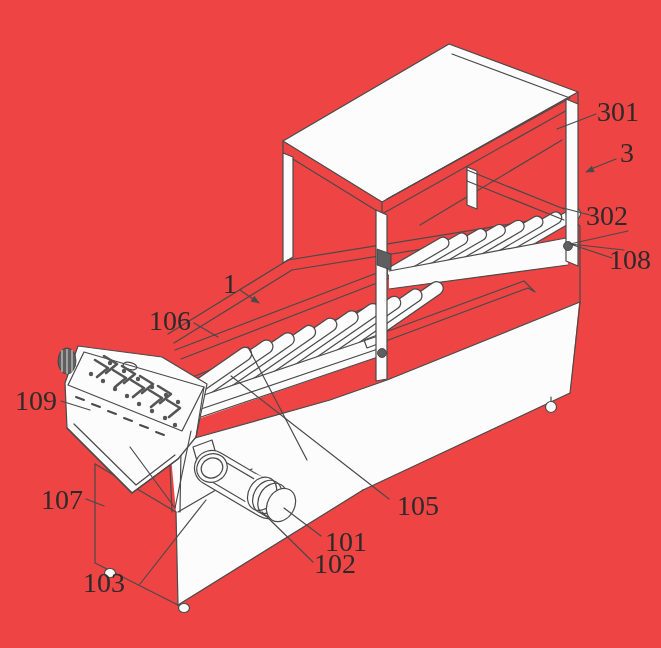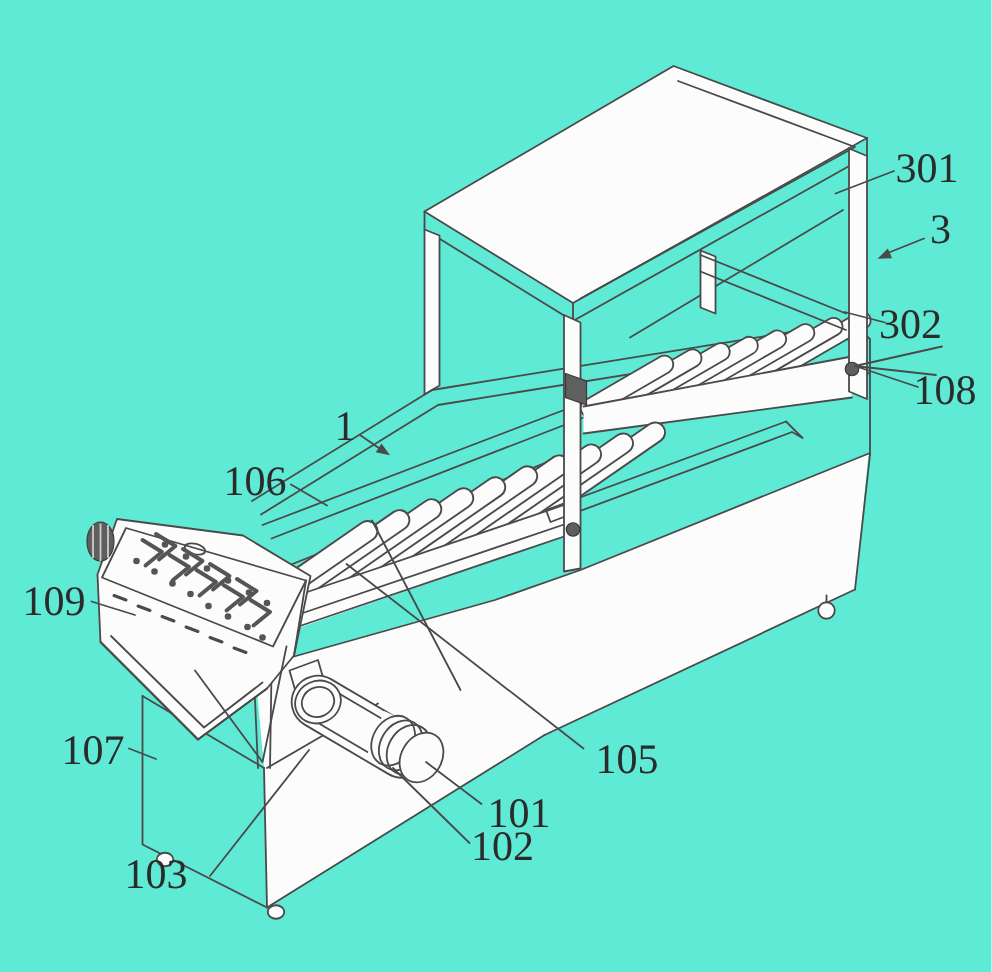--- a/index.html
+++ b/index.html
@@ -1,16 +1,16 @@
 <!DOCTYPE html>
 <html><head>
 <meta charset="utf-8">
 <style>
   html,body{margin:0;padding:0;background:#fcfcfc;}
-  .page{width:661px;height:648px;background:#5eead4;position:relative;overflow:hidden;}
+  .page{width:661px;height:648px;background:#ef4444;position:relative;overflow:hidden;}
   svg{display:block;}
   .ln{fill:none;stroke:#4a4a4a;stroke-width:1.2;stroke-linejoin:round;stroke-linecap:round;}
   .fw{fill:#fcfcfc;stroke:#4a4a4a;stroke-width:1.2;stroke-linejoin:round;}
   .fwn{fill:#fcfcfc;stroke:none;}
   .rd{stroke:#4a4a4a;stroke-width:14.5;stroke-linecap:round;fill:none;}
   .rw{stroke:#fcfcfc;stroke-width:12;stroke-linecap:round;fill:none;}
   .rd2{stroke:#4a4a4a;stroke-width:13;stroke-linecap:round;fill:none;}
   .rw2{stroke:#fcfcfc;stroke-width:10.6;stroke-linecap:round;fill:none;}
   .lbl{font-family:"Liberation Serif",serif;font-size:28px;fill:#2b2b2b;text-anchor:middle;}
   .ah{fill:#4a4a4a;stroke:none;}

